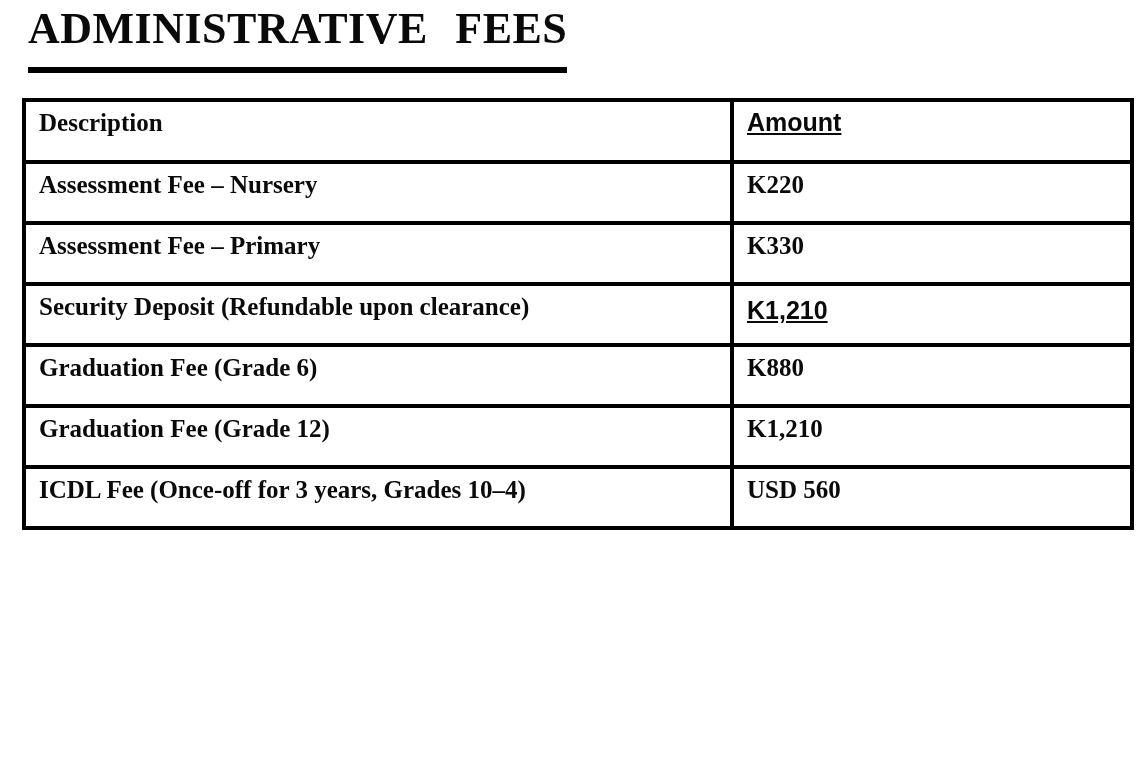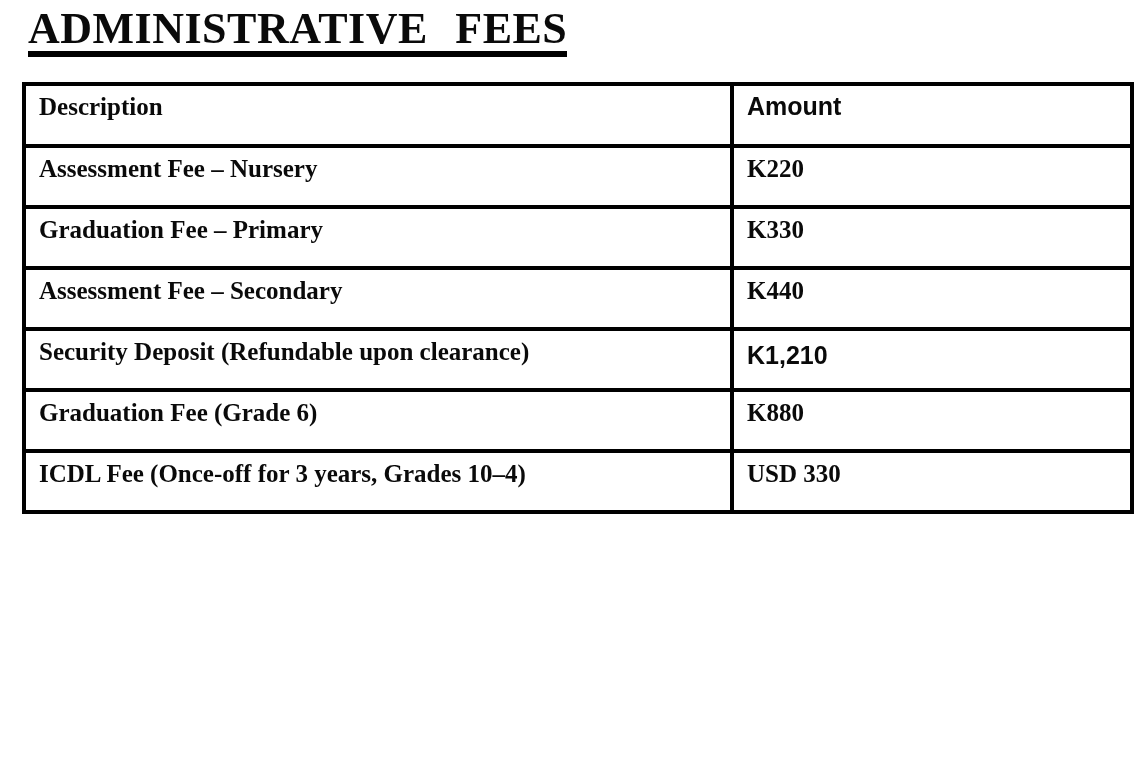--- a/index.html
+++ b/index.html
@@ -17,21 +17,21 @@
   }
   .doc-title {
     display: inline-block;
     margin: 7px 0 0 28px;
     font-size: 44px;
     line-height: 1.0;
     font-weight: bold;
     letter-spacing: 0.5px;
     word-spacing: 16px;
     border-bottom: 6px solid #000000;
-    padding-bottom: 0;
+    padding-bottom: 16px;
     white-space: nowrap;
   }
   table.fees {
     border-collapse: collapse;
     table-layout: fixed;
     margin: 25px 0 0 22px;
     width: 1108px;
   }
   table.fees td, table.fees th {
     border: 4px solid #000000;
@@ -45,20 +45,21 @@
     white-space: nowrap;
   }
   table.fees tr { height: 61px; }
   table.fees tr.header-row { height: 62px; }
   .col-desc { width: 708px; }
   .col-amt  { width: 400px; }
   .sans {
     font-family: "Liberation Sans", sans-serif;
     font-size: 23px;
     letter-spacing: 0px;
+    text-decoration: underline;
   }
   .amt-cell.sans { padding-top: 9px; }
 </style>
 </head>
 <body>
 
 
 
 <h1 class="doc-title">ADMINISTRATIVE FEES</h1>
 
@@ -70,36 +71,36 @@
   <tbody>
     <tr class="header-row">
       <th>Description</th>
       <th class="sans">Amount</th>
     </tr>
     <tr>
       <td class="desc-cell">Assessment Fee – Nursery</td>
       <td class="amt-cell">K220</td>
     </tr>
     <tr>
-      <td class="desc-cell">Graduation Fee – Primary</td>
+      <td class="desc-cell">Assessment Fee – Primary</td>
       <td class="amt-cell">K330</td>
-    </tr>
-    <tr>
-      <td class="desc-cell">Assessment Fee – Secondary</td>
-      <td class="amt-cell">K440</td>
     </tr>
     <tr>
       <td class="desc-cell">Security Deposit (Refundable upon clearance)</td>
       <td class="amt-cell sans">K1,210</td>
     </tr>
     <tr>
       <td class="desc-cell">Graduation Fee (Grade 6)</td>
       <td class="amt-cell">K880</td>
     </tr>
     <tr>
+      <td class="desc-cell">Graduation Fee (Grade 12)</td>
+      <td class="amt-cell">K1,210</td>
+    </tr>
+    <tr>
       <td class="desc-cell">ICDL Fee (Once-off for 3 years, Grades 10–4)</td>
-      <td class="amt-cell">USD 330</td>
+      <td class="amt-cell">USD 560</td>
     </tr>
   </tbody>
 </table>
 
 
 
 
 </body></html>

